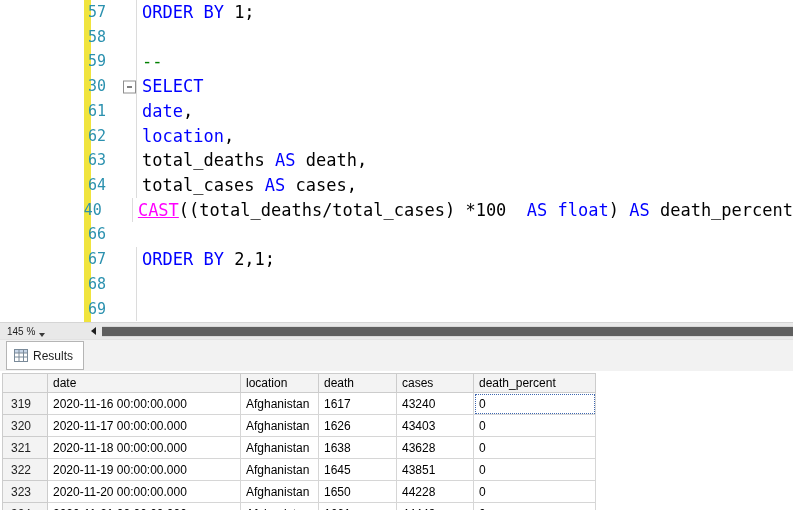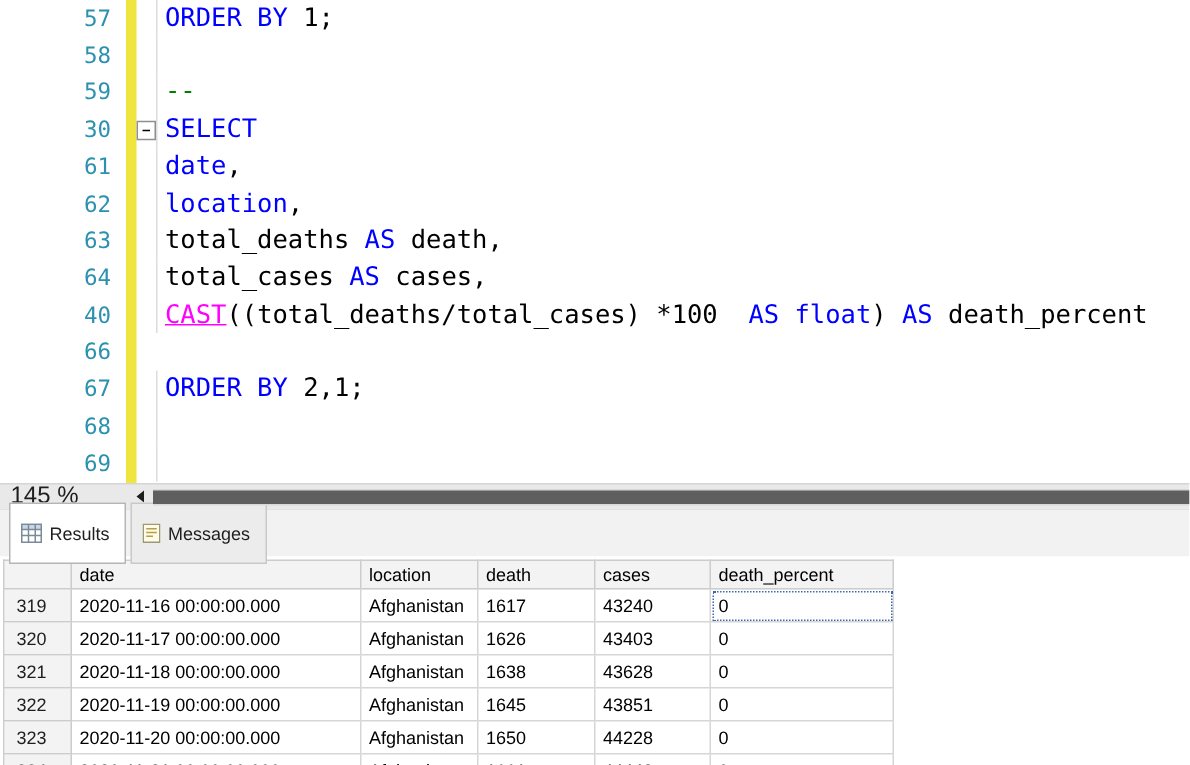--- a/index.html
+++ b/index.html
@@ -4,47 +4,47 @@
 <style>
   html,body{margin:0;padding:0;}
   body{
     width:793px;height:510px;overflow:hidden;background:#fff;
     font-family:"Liberation Sans",sans-serif;position:relative;
   }
   
   .editor{position:relative;height:322px;background:#fff;overflow:hidden;}
   .gutter-strip{position:absolute;left:84px;top:0;bottom:0;width:7px;background:var(--strip,#f0e43e);}
   .code-line{display:flex;height:24.72px;line-height:24.72px;
-    font-family:"DejaVu Sans Mono",monospace;font-size:17px;white-space:pre;}
+    font-family:"DejaVu Sans Mono",monospace;font-size:17px;white-space:pre;margin-left:32px;}
   .ln{width:78px;text-align:right;padding-right:4px;box-sizing:border-box;
     color:var(--lnc,#2b91af);font-size:15px;position:relative;z-index:2;}
   .fold{width:26px;position:relative;flex:0 0 26px;}
   .fold-box{position:absolute;right:0;top:50%;transform:translateY(-50%);
     width:11px;height:11px;border:1px solid #8f8f8f;background:#fff;
     display:flex;align-items:center;justify-content:center;z-index:3;}
   .fold-box::after{content:"";width:5px;height:1px;background:#000;}
   .code{border-left:1px solid #dcdcdc;padding-left:5px;flex:1;}
   .c-kw{color:var(--kw,#0000ff);}
   .c-fn{color:var(--fn,#ff00ff);text-decoration:underline;}
   .c-cm{color:var(--cm,#008000);}
   .c-pl{color:var(--pl,#000000);}
   
   .hscroll{height:17px;background:#e9e9e9;border-top:1px solid #d5d5d5;
     box-sizing:border-box;display:flex;align-items:center;}
   .zoom{flex:0 0 84px;display:flex;align-items:flex-end;gap:4px;padding-left:7px;
-    box-sizing:border-box;font-size:16px;color:#1e1e1e;}
+    box-sizing:border-box;font-size:10px;color:#1e1e1e;}
   .caret{width:0;height:0;border-left:3px solid transparent;border-right:3px solid transparent;border-top:4px solid #3a3a3a;}
   .scroll-left{flex:0 0 18px;display:flex;align-items:center;justify-content:center;height:100%;}
   .tri-left{width:0;height:0;border-top:4px solid transparent;border-bottom:4px solid transparent;border-right:5px solid #1e1e1e;}
   .scroll-track{flex:1;height:11px;background:#d9d9d9;position:relative;}
   .scroll-thumb{position:absolute;left:0;right:0;top:1px;height:9px;background:#5f5f5f;}
   
   .tabstrip{height:32px;background:#f2f2f2;border-top:1px solid #e2e2e2;
     box-sizing:border-box;display:flex;align-items:center;padding-left:6px;gap:3px;}
-  .tab{display:flex;align-items:center;gap:5px;height:41px;padding:0 10px 0 7px;
+  .tab{display:flex;align-items:center;gap:5px;height:29px;padding:0 10px 0 7px;
     font-size:12px;color:#1e1e1e;border:1px solid #c9c9c9;background:#ececec;box-sizing:border-box;justify-content:space-between;}
   .tab.selected{background:#ffffff;border-color:#b5b5b5;}
   .tab .ticon{display:flex;align-items:center;}
   
   .grid-area{height:139px;background:#fff;overflow:hidden;padding:2px 0 0 2px;box-sizing:border-box;}
   table.grid{border-collapse:collapse;table-layout:fixed;width:593px;font-size:12px;color:#000;}
   table.grid th{height:19px;background:#f3f3f3;border:1px solid #cccccc;
     font-weight:normal;text-align:left;padding:0 0 0 5px;box-sizing:border-box;}
   table.grid td{height:22px;border:1px solid #d6d6d6;padding:0 0 0 5px;
     box-sizing:border-box;background:#fff;overflow:hidden;white-space:nowrap;}
@@ -93,31 +93,20 @@
       <span class="ticon">
         <svg width="14" height="13" viewBox="0 0 14 13">
           <rect x="0.5" y="0.5" width="13" height="12" fill="#ffffff" stroke="#7a8a99"></rect>
           <rect x="0.5" y="0.5" width="13" height="3.5" fill="#c8d6e8" stroke="#7a8a99"></rect>
           <line x1="5" y1="0.5" x2="5" y2="12.5" stroke="#7a8a99"></line>
           <line x1="9.5" y1="0.5" x2="9.5" y2="12.5" stroke="#7a8a99"></line>
           <line x1="0.5" y1="8" x2="13.5" y2="8" stroke="#7a8a99"></line>
         </svg>
       </span>
       <span>Results</span>
-    </div>
-    <div class="tab">
-      <span class="ticon">
-        <svg width="12" height="13" viewBox="0 0 12 13">
-          <rect x="0.5" y="0.5" width="11" height="12" fill="#fffbe6" stroke="#9a9a7a"></rect>
-          <line x1="2.5" y1="3.5" x2="9.5" y2="3.5" stroke="#b0a14a"></line>
-          <line x1="2.5" y1="6" x2="9.5" y2="6" stroke="#b0a14a"></line>
-          <line x1="2.5" y1="8.5" x2="7" y2="8.5" stroke="#b0a14a"></line>
-        </svg>
-      </span>
-      <span>Messages</span>
     </div>
   </div>
 
   <div class="grid-area">
     <table class="grid">
       <colgroup>
         <col style="width:45px">
           <col style="width:193px">
           <col style="width:78px">
         <col style="width:78px">

